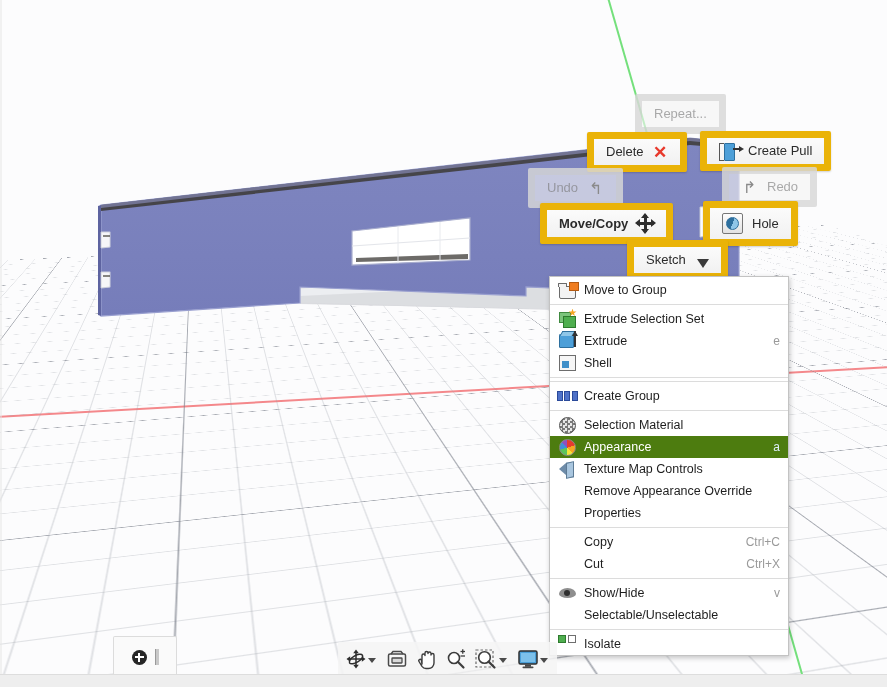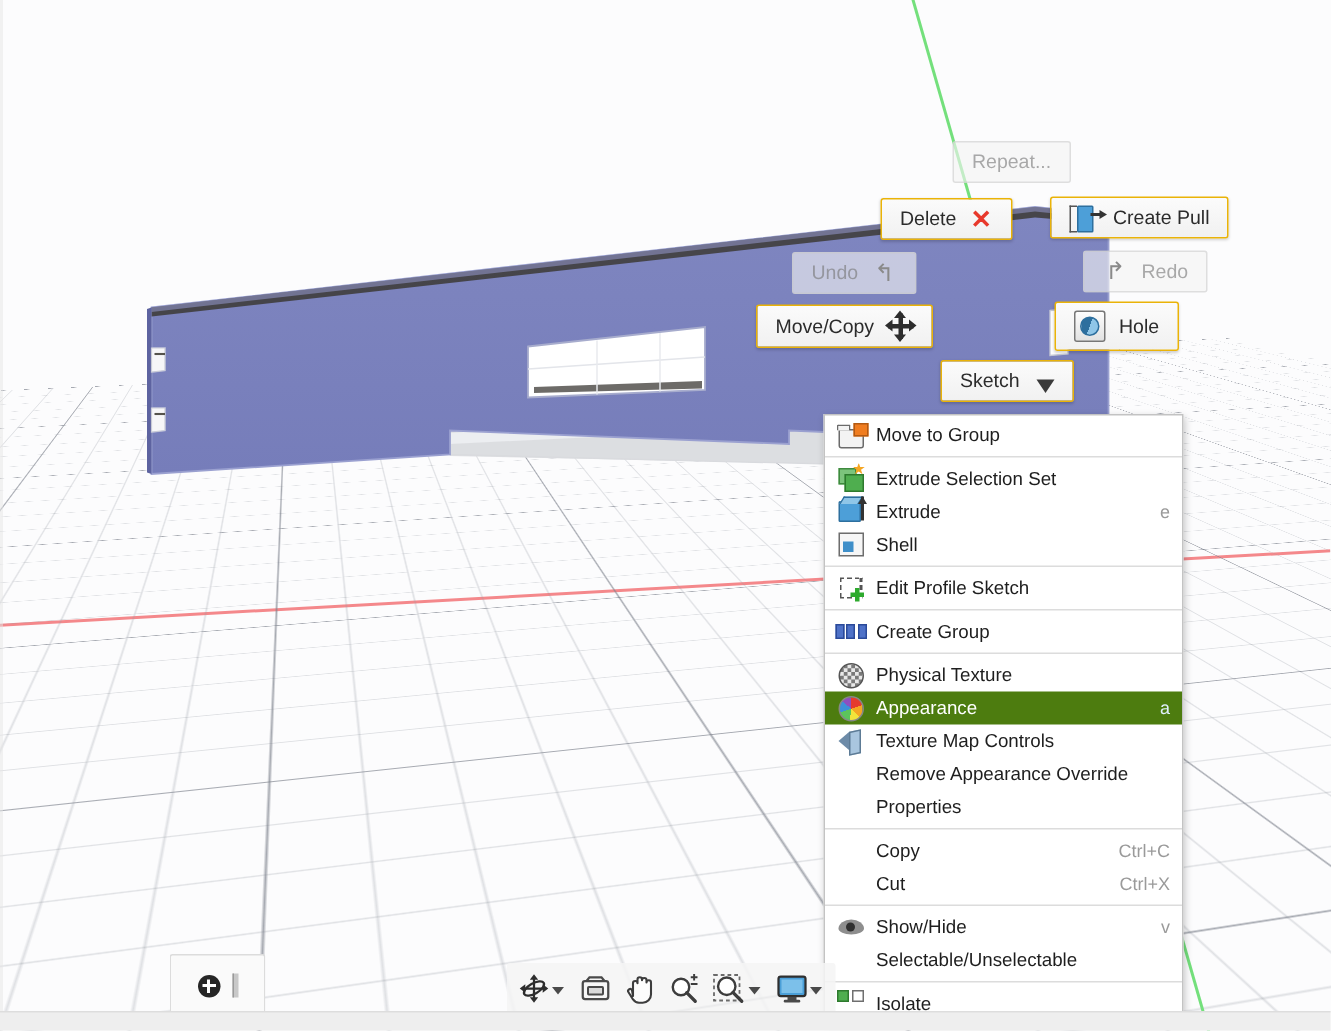--- a/index.html
+++ b/index.html
@@ -65,21 +65,21 @@
   #model { position: absolute; left: 0; top: 0; width: 887px; height: 687px; pointer-events: none; }
 
   
   .cmd-btn {
     position: absolute;
     display: flex;
     align-items: center;
     gap: 9px;
     padding: 5px 12px;
     background: linear-gradient(to bottom, #fbfbfb 0%, #f1f1f1 100%);
-    border: 1px solid #eab308;
+    border: 7px solid #eab308;
     border-radius: 2px;
     box-shadow: 0 1px 2px rgba(0,0,0,0.18);
     font-size: 13px;
     color: #2b2b2b;
     white-space: nowrap;
     cursor: pointer;
     user-select: none;
   }
   .cmd-btn.disabled {
     background: rgba(244,244,244,0.62);
@@ -88,21 +88,21 @@
     box-shadow: none;
     cursor: default;
   }
   .cmd-btn .lbl { line-height: 16px; }
 
   #btn-repeat { left: 635px; top: 94px; }
   #btn-delete { left: 553px; top: 132px; margin-left: 34px; }
   #btn-presspull { left: 700px; top: 131px; }
   #btn-undo { left: 528px; top: 168px; justify-content: center; }
   #btn-redo { left: 722px; top: 167px; }
-  #btn-movecopy { left: 504px; top: 203px; }
+  #btn-movecopy { left: 540px; top: 203px; font-weight: bold; }
   #btn-hole { left: 703px; top: 201px; }
   #btn-sketch { left: 627px; top: 240px; align-items: flex-end; }
 
   
   .ic { display: inline-block; position: relative; }
   .ic-x { width: 15px; height: 15px; color: #e8392c; font-size: 17px; font-weight: bold; line-height: 15px; text-align: center; }
   .ic-arrow { width: 17px; height: 15px; font-size: 16px; line-height: 15px; text-align: center; color: #8a8a8a; }
   .ic-caret { width: 0; height: 0; border-left: 6px solid transparent; border-right: 6px solid transparent; border-top: 9px solid #3a3a3a; margin-left: 2px; }
 
   
@@ -478,53 +478,40 @@
     <div class="mi">
       <span class="mi-icon">
         <span class="icn shell-box"></span>
       </span>
       <span class="mi-label">Shell</span>
       <span class="mi-shortcut"></span>
     </div>
     <div class="mi-sep"></div>
 
 
-    <div class="mi">
-      <span class="mi-icon">
-        <span class="profile-sketch">
-          <span class="ps-l"></span>
-            <span class="ps-t"></span>
-            <span class="ps-b"></span>
-            <span class="ps-r"></span>
-          <span class="ps-plus"></span>
-        </span>
-      </span>
-      <span class="mi-label">Edit Profile Sketch</span>
-      <span class="mi-shortcut"></span>
-    </div>
     <div class="mi-sep"></div>
 
     <div class="mi">
       <span class="mi-icon">
         <span class="group-bars">
             <i></i>
             <i></i>
             <i></i>
           </span>
       </span>
       <span class="mi-label">Create Group</span>
       <span class="mi-shortcut"></span>
     </div>
     <div class="mi-sep"></div>
 
     <div class="mi">
       <span class="mi-icon">
         <span class="phys-mat"></span>
       </span>
-      <span class="mi-label">Physical Texture</span>
+      <span class="mi-label">Selection Material</span>
       <span class="mi-shortcut"></span>
     </div>
 
     <div class="mi selected">
       <span class="mi-icon">
         <span class="appear-wheel"></span>
       </span>
       <span class="mi-label">Appearance</span>
       <span class="mi-shortcut">a</span>
     </div>

